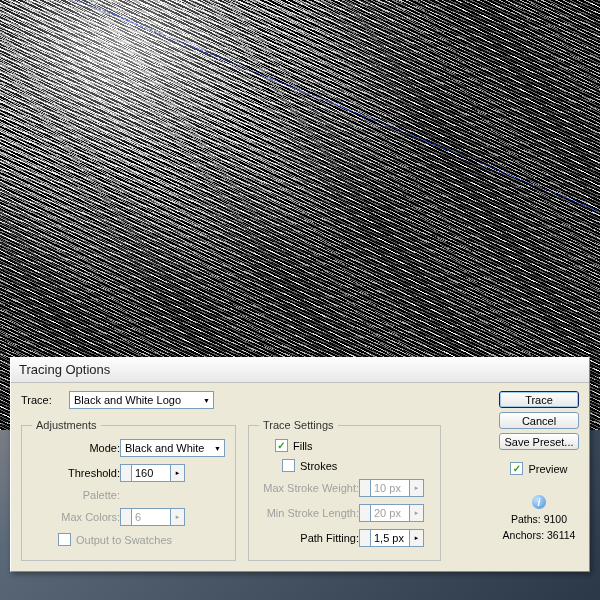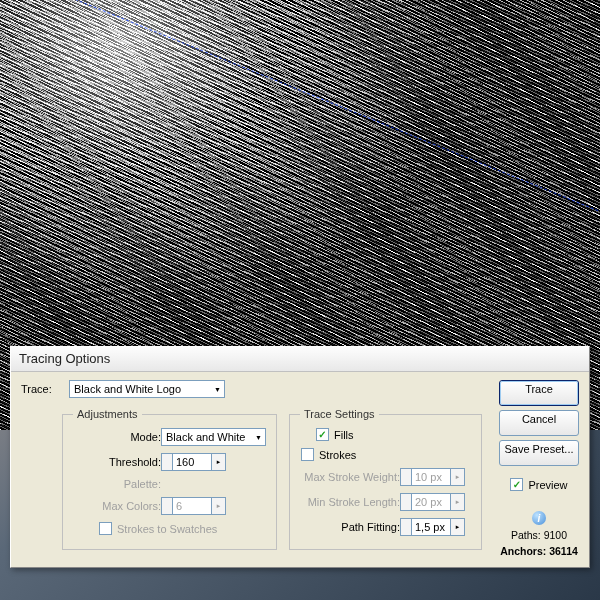--- a/index.html
+++ b/index.html
@@ -39,21 +39,21 @@
   .guide {
     position: absolute;
     border: 1px dashed #1040ff;
     opacity: 0.7;
     transform-origin: top left;
     pointer-events: none;
   }
   .dialog {
     position: absolute;
     left: 10px;
-    top: 346px;
+    top: 357px;
     width: 580px;
     background: #ece9d8;
     border: 1px solid #888;
     border-top-color: #fff;
     border-left-color: #fff;
     box-shadow: 2px 2px 6px rgba(0,0,0,0.4);
   }
   .titlebar {
     background: linear-gradient(#fdfdfd, #e8e8e8);
     border-bottom: 1px solid #c0c0c0;
@@ -88,31 +88,31 @@
     padding: 0 16px 0 4px;
     position: relative;
   }
   .dropdown::after {
     content: "▼";
     position: absolute;
     right: 3px;
     font-size: 7px;
     color: #000;
   }
-  .dropdown.wide { width: 156px; }
+  .dropdown.wide { width: 145px; }
   .dropdown.med { width: 105px; }
   .fieldsets { display: flex; gap: 12px; }
   fieldset {
     border: 1px solid #c0c0c0;
     padding: 8px 10px 6px;
     font: inherit;
     margin: 0;
   }
   fieldset legend { padding: 0 4px; color: #333; }
-  .adjustments { width: 192px; margin-left: 41px; }
+  .adjustments { width: 192px; }
   .trace-settings { width: 193px; }
   .form-row {
     display: flex;
     align-items: center;
     margin-bottom: 7px;
     gap: 0;
   }
   .form-row .lbl {
     text-align: right;
     width: 88px;
@@ -161,21 +161,21 @@
     justify-content: center;
     font-size: 10px;
     color: #21a121;
     font-weight: bold;
   }
   .btn {
     background: linear-gradient(#fff, #e8e8e8);
     border: 1px solid #7b9ebd;
     border-radius: 3px;
     text-align: center;
-    padding: 2px 0 10px;
+    padding: 2px 0 1px;
     font: inherit;
     cursor: default;
   }
   .btn.default {
     border: 1px solid #0a246a;
     outline: 1px solid #9ecbf0;
     outline-offset: -2px;
   }
   .stat-block { margin-top: 10px; text-align: center; font-size: 10.5px; }
   .info-icon {
@@ -229,34 +229,34 @@
             <span class="lbl disabled">Max Colors:</span>
             <span class="spinner">
               <span class="spin-btns disabled"></span>
               <span class="num-input disabled">6</span>
               <span class="slider-arrow disabled">▸</span>
             </span>
           </div>
           <div class="form-row" style="margin-left: 26px;">
             <span class="checkbox">
               <span class="cb-box disabled"></span>
-              <span class="disabled">Strokes to Swatches</span>
+              <span class="disabled">Output to Swatches</span>
             </span>
           </div>
         </fieldset>
 
         <fieldset class="trace-settings">
           <legend>Trace Settings</legend>
           <div class="form-row" style="margin-left: 16px;">
             <span class="checkbox">
               <span class="cb-box">✓</span>
               <span>Fills</span>
             </span>
           </div>
-          <div class="form-row" style="margin-left: 1px; align-items: flex-end;">
+          <div class="form-row" style="margin-left: 23px; align-items: flex-end;">
             <span class="checkbox">
               <span class="cb-box"></span>
               <span>Strokes</span>
             </span>
           </div>
           <div class="form-row">
             <span class="lbl disabled">Max Stroke Weight:</span>
             <span class="spinner">
               <span class="spin-btns disabled"></span>
               <span class="num-input disabled">10 px</span>
@@ -289,17 +289,17 @@
       <div class="btn">Save Preset...</div>
       <div style="margin-top:8px; display:flex; align-items:center; justify-content:center; gap:4px;">
         <span class="checkbox">
           <span class="cb-box">✓</span>
           <span>Preview</span>
         </span>
       </div>
       <div class="stat-block">
         <div class="info-icon">i</div>
         <div>Paths: 9100</div>
-        <div style="margin-top:4px;font-weight:bold;">Anchors: 36114</div>
+        <div style="margin-top:4px;">Anchors: 36114</div>
       </div>
     </div>
   </div>
 </div>
 
 </body></html>

